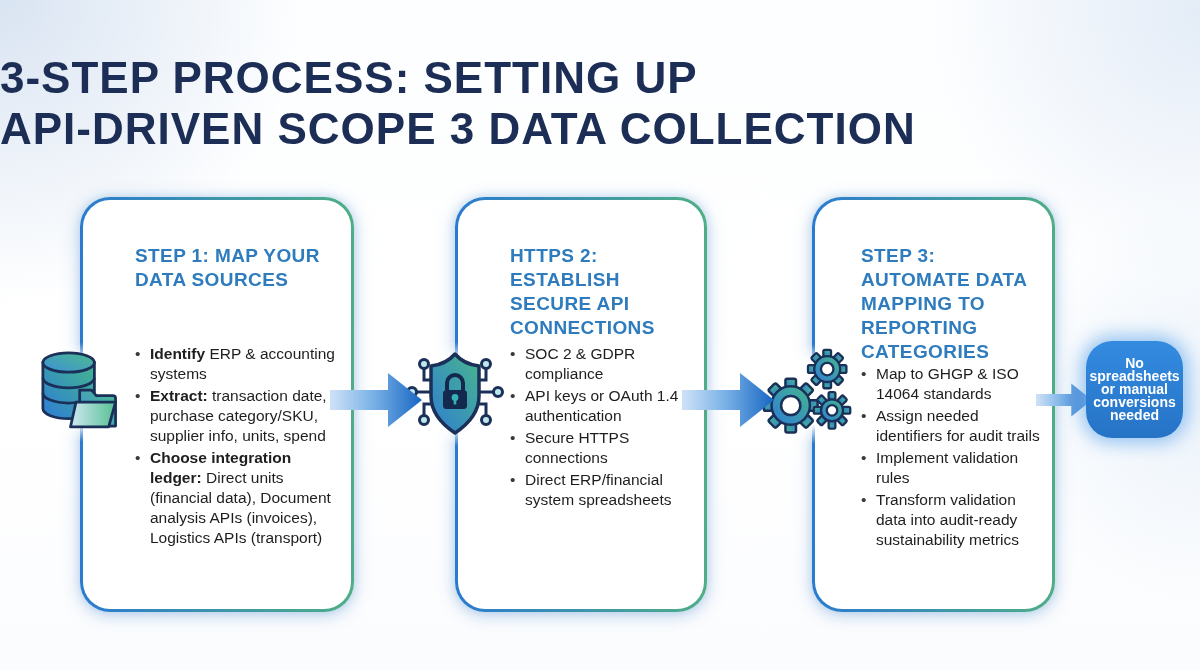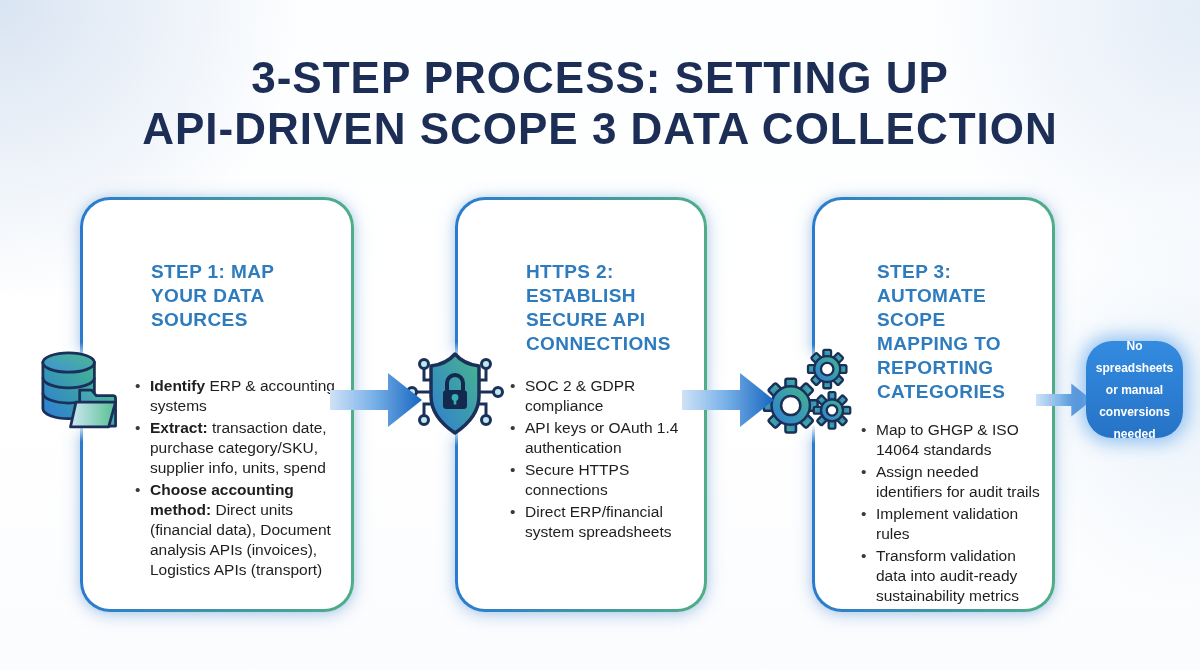--- a/index.html
+++ b/index.html
@@ -6,39 +6,39 @@
   .stage{
     position:relative;width:1200px;height:670px;margin:0 auto;overflow:hidden;
     font-family:"Liberation Sans",sans-serif;
     background:
       radial-gradient(circle at 0% 0%, rgba(173,196,226,.45), rgba(255,255,255,0) 22%),
       radial-gradient(circle at 100% 2%, rgba(190,210,235,.40), rgba(255,255,255,0) 20%),
       radial-gradient(circle at 100% 60%, rgba(190,215,240,.30), rgba(255,255,255,0) 16%),
       linear-gradient(180deg,#fdfeff,#ffffff 60%,#fbfcfe);
   }
   .title{
-    position:absolute;top:52px;left:0;right:0;text-align:center;
+    position:absolute;top:52px;left:0;right:0;
     font-size:44px;font-weight:bold;color:#1c2e55;letter-spacing:1px;line-height:1.17;
   }
   .card{
     position:absolute;top:197px;height:415px;border-radius:30px;padding:3px;
     background:linear-gradient(90deg,#2a7bd0,#4fae85);
     box-shadow:0 3px 18px rgba(110,160,215,.45), 0 0 8px rgba(140,185,225,.35);
     box-sizing:border-box;
   }
   .card-inner{
     background:#fff;border-radius:27px;width:100%;height:100%;box-sizing:border-box;
     padding:44px 8px 10px 52px;
   }
   .c1{left:80px;width:274px;}
   .c2{left:455px;width:252px;}
   .c3{left:812px;width:243px;}
   .c3 .card-inner{padding-left:46px;}
   .card-heading{
-    min-height:100px;margin:16px;color:#2e7cbe;font-size:19px;font-weight:bold;
+    min-height:100px;margin:0;color:#2e7cbe;font-size:19px;font-weight:bold;
     letter-spacing:.4px;line-height:24px;padding-right:14px;
   }
   .bullets{list-style:none;margin:0;padding:0;}
   .bullets li{display:flex;margin:0 0 2px 0;color:#1e1e1e;font-size:15.5px;line-height:20px;}
   .mk{width:15px;flex:0 0 15px;color:#3a3a3a;}
   .bt b{font-weight:bold;text-align:center;}
   .icon-wrap{
     position:absolute;display:flex;align-items:center;justify-content:center;
     background:radial-gradient(closest-side,#ffffff 62%,rgba(255,255,255,0) 100%);
   }
@@ -47,21 +47,21 @@
   .iw3{left:758px;top:344px;width:100px;height:100px;}
   .arrow{position:absolute;}
   .a1{left:330px;top:371px;}
   .a2{left:682px;top:371px;}
   .a3{left:1036px;top:377px;}
   .result-box{
     position:absolute;left:1086px;top:341px;width:97px;height:97px;border-radius:26px;
     background:linear-gradient(180deg,#338be0,#2673c6);
     box-shadow:0 0 18px 5px rgba(130,185,240,.85);
     display:flex;align-items:center;justify-content:center;text-align:center;
-    color:#fff;font-size:12px;font-weight:bold;line-height:22px;padding:6px;box-sizing:border-box;
+    color:#fff;font-size:14px;font-weight:bold;line-height:13px;padding:6px;box-sizing:border-box;
   }
 </style>
 </head>
 <body>
 
 <div class="stage">
 
   <div class="title">
     <div>3-STEP PROCESS: SETTING UP</div>
     <div>API-DRIVEN SCOPE 3 DATA COLLECTION</div>
@@ -74,21 +74,21 @@
         <li>
           <span class="mk">•</span>
           <span class="bt"><b>Identify</b><span> ERP &amp; accounting systems</span></span>
         </li>
         <li>
           <span class="mk">•</span>
           <span class="bt"><b>Extract:</b><span> transaction date, purchase category/SKU, supplier info, units, spend</span></span>
         </li>
         <li>
           <span class="mk">•</span>
-          <span class="bt"><b>Choose accounting method:</b><span> Direct units (financial data), Document analysis APIs (invoices), Logistics APIs (transport)</span></span>
+          <span class="bt"><b>Choose integration ledger:</b><span> Direct units (financial data), Document analysis APIs (invoices), Logistics APIs (transport)</span></span>
         </li>
       </ul>
     </div>
   </div>
 
   <div class="card c2">
     <div class="card-inner">
       <h2 class="card-heading">HTTPS 2: ESTABLISH SECURE API CONNECTIONS</h2>
       <ul class="bullets">
         <li>
@@ -106,21 +106,21 @@
         <li>
           <span class="mk">•</span>
           <span class="bt"><b></b><span>Direct ERP/financial system spreadsheets</span></span>
         </li>
       </ul>
     </div>
   </div>
 
   <div class="card c3">
     <div class="card-inner">
-      <h2 class="card-heading">STEP 3: AUTOMATE SCOPE MAPPING TO REPORTING CATEGORIES</h2>
+      <h2 class="card-heading">STEP 3: AUTOMATE DATA MAPPING TO REPORTING CATEGORIES</h2>
       <ul class="bullets">
         <li>
           <span class="mk">•</span>
           <span class="bt"><b></b><span>Map to GHGP &amp; ISO 14064 standards</span></span>
         </li>
         <li>
           <span class="mk">•</span>
           <span class="bt"><b></b><span>Assign needed identifiers for audit trails</span></span>
         </li>
         <li>

